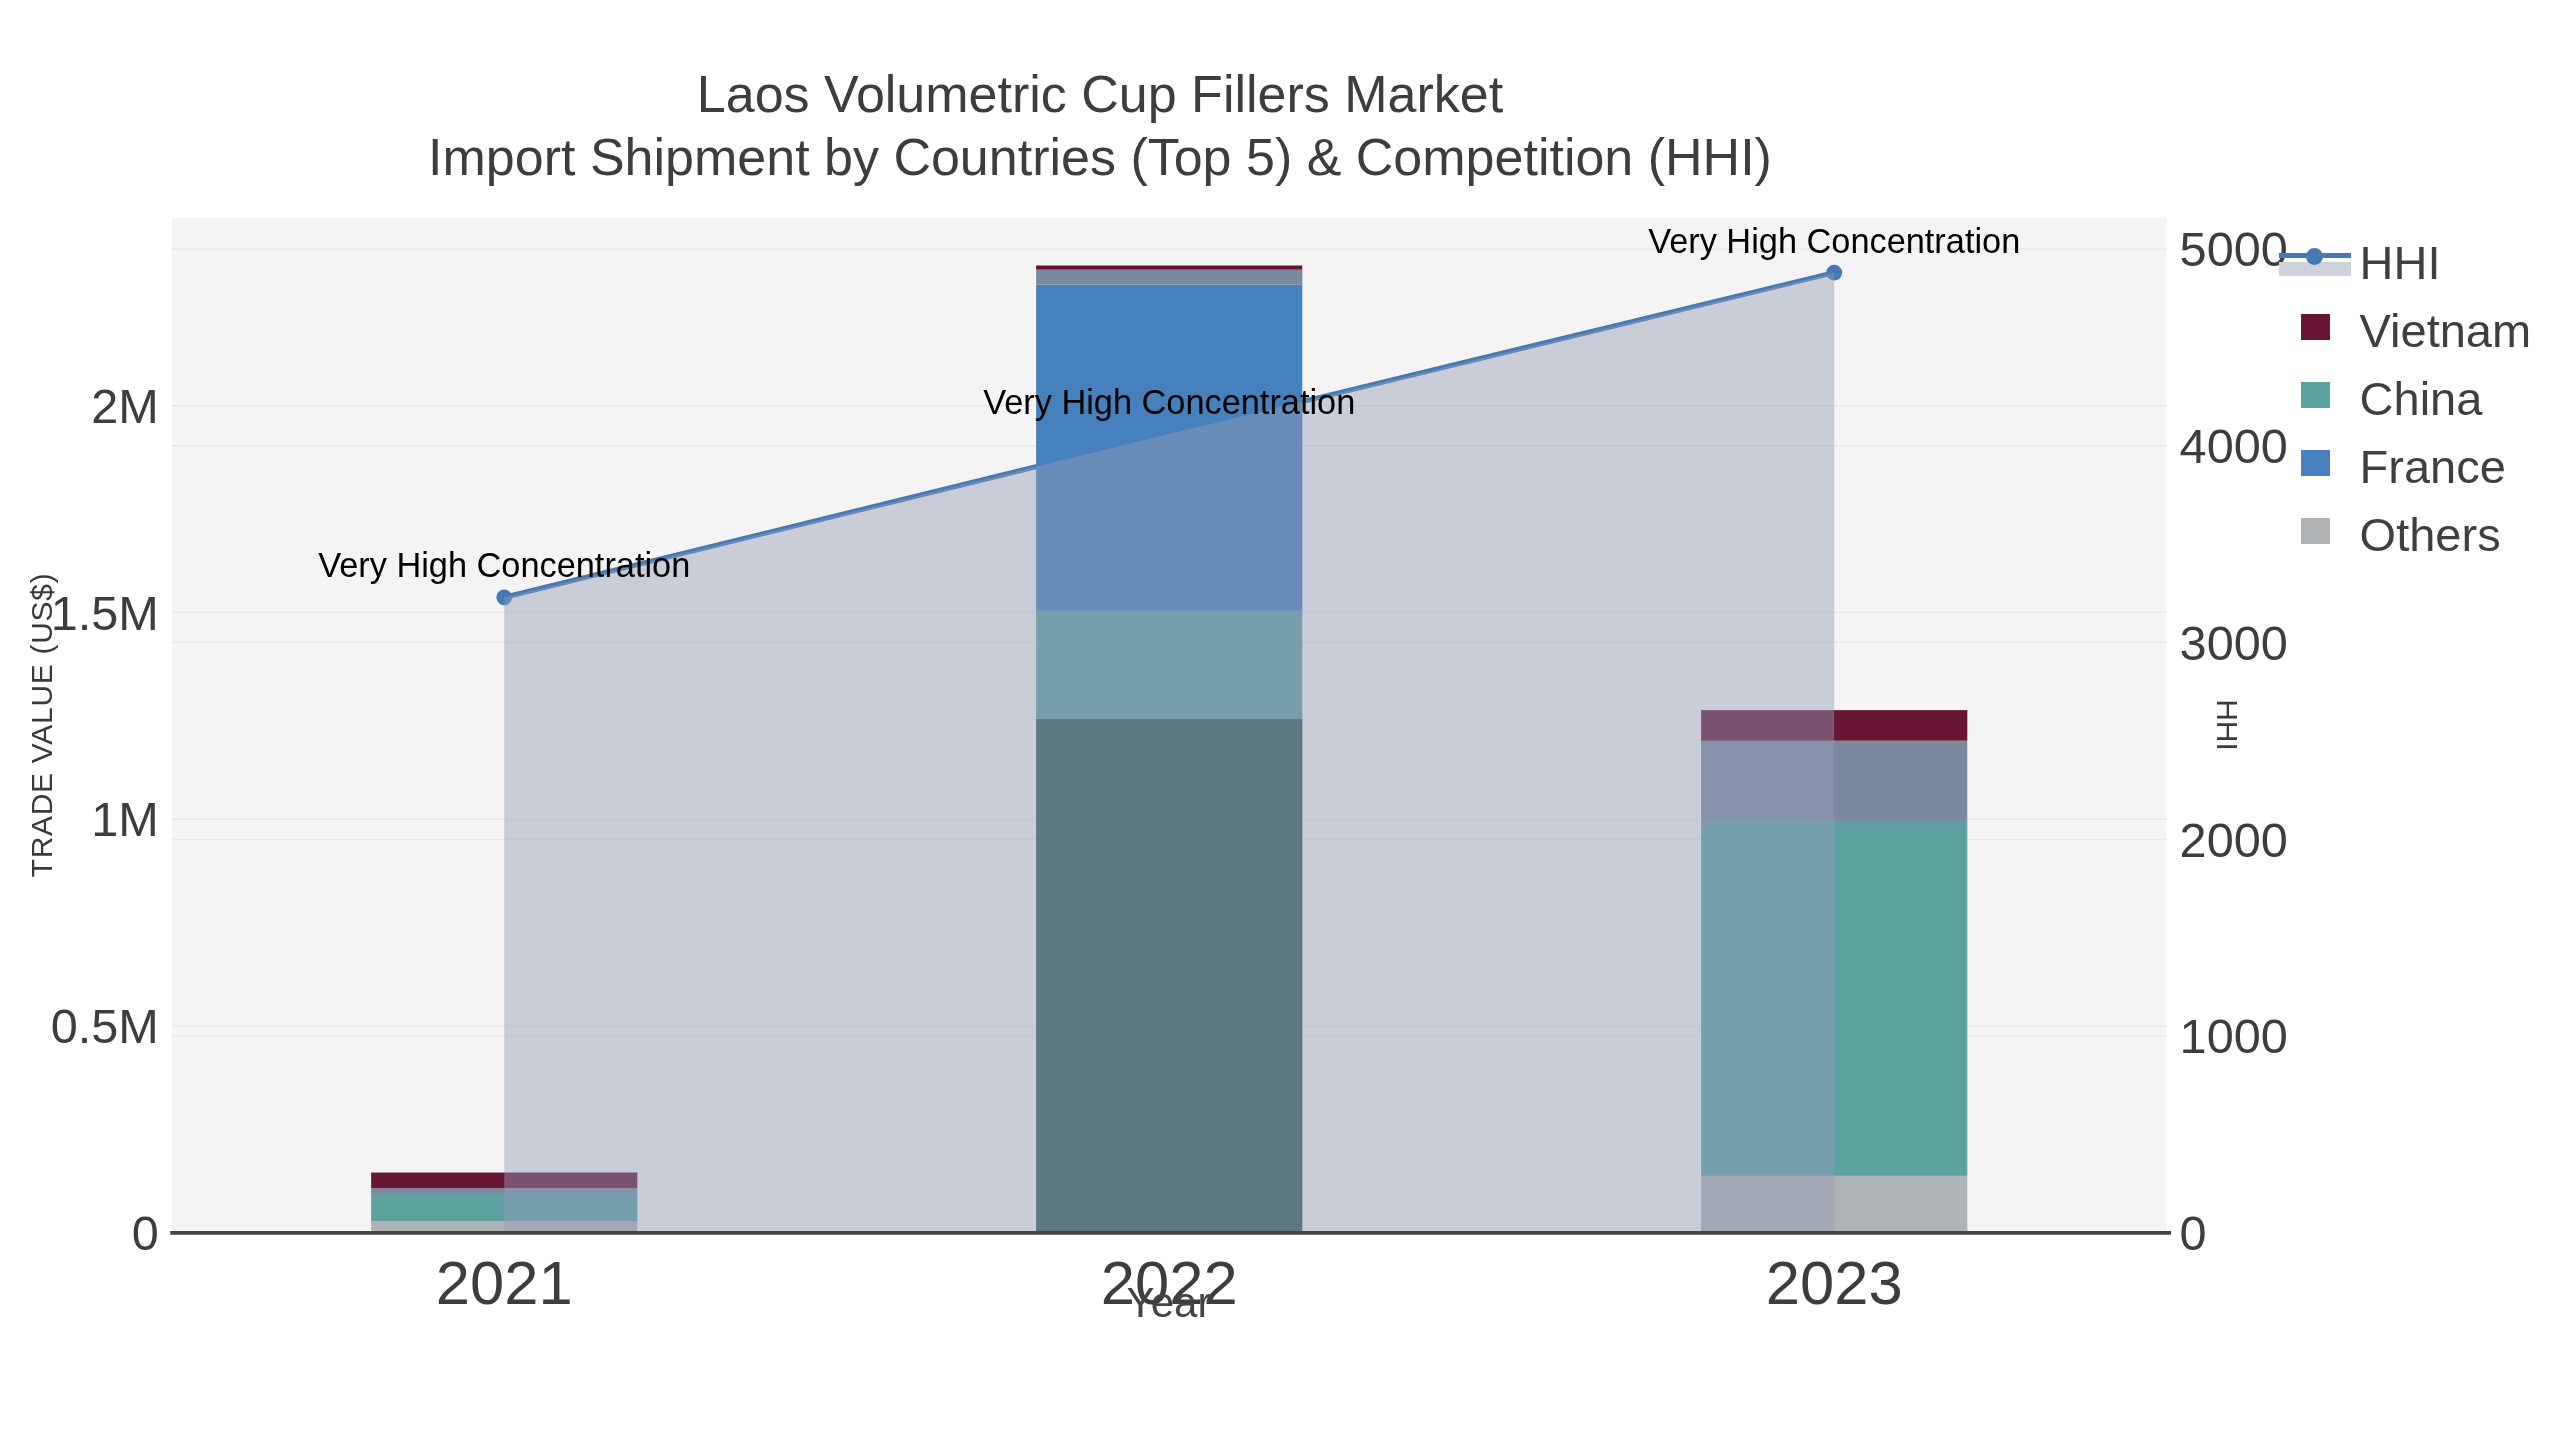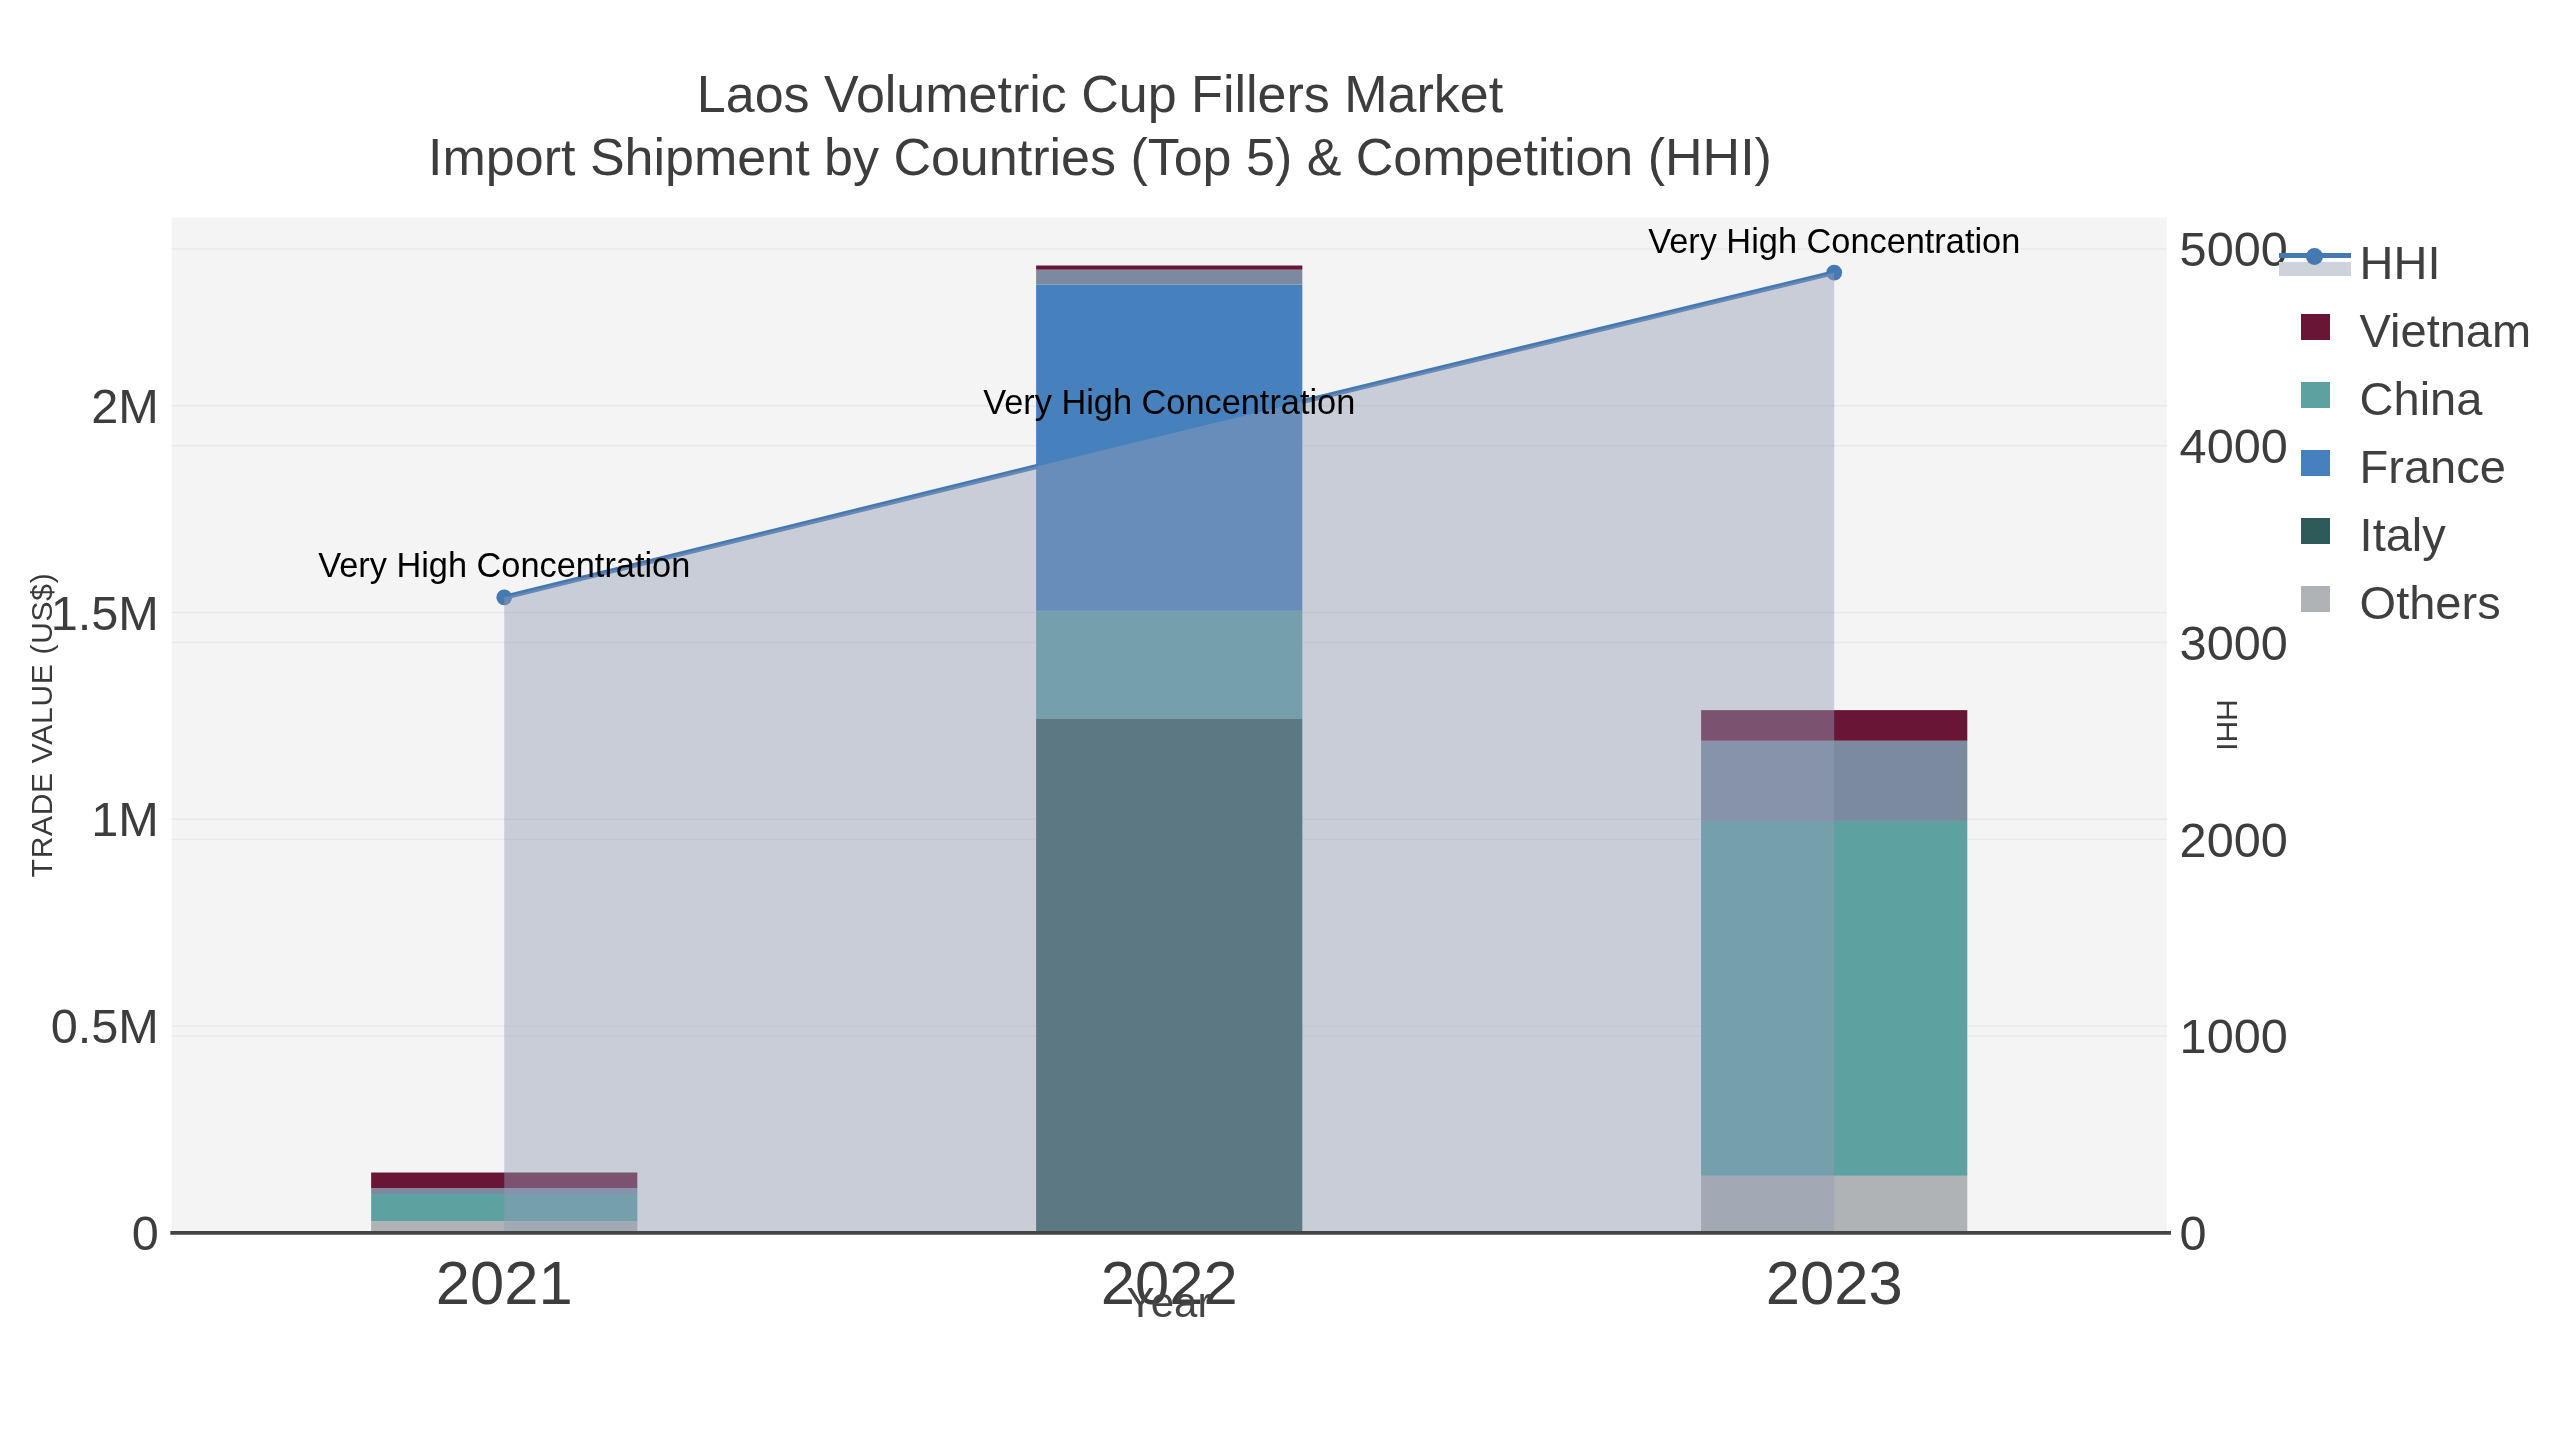--- a/index.html
+++ b/index.html
@@ -126,26 +126,20 @@
         <span class="legend-label">China</span>
       </div>
       <div class="legend-item">
         <div class="legend-sym">
           <div class="legend-swatch" style="background: rgb(70, 128, 189);"></div>
         </div>
         <span class="legend-label">France</span>
       </div>
       <div class="legend-item">
         <div class="legend-sym">
-          <div class="legend-swatch" style="background: rgb(47, 90, 90);"></div>
-        </div>
-        <span class="legend-label">Italy</span>
-      </div>
-      <div class="legend-item">
-        <div class="legend-sym">
           <div class="legend-swatch" style="background: rgb(175, 179, 181);"></div>
         </div>
         <span class="legend-label">Others</span>
       </div>
     </div>
 
 </div>
 
 
 </body></html>

